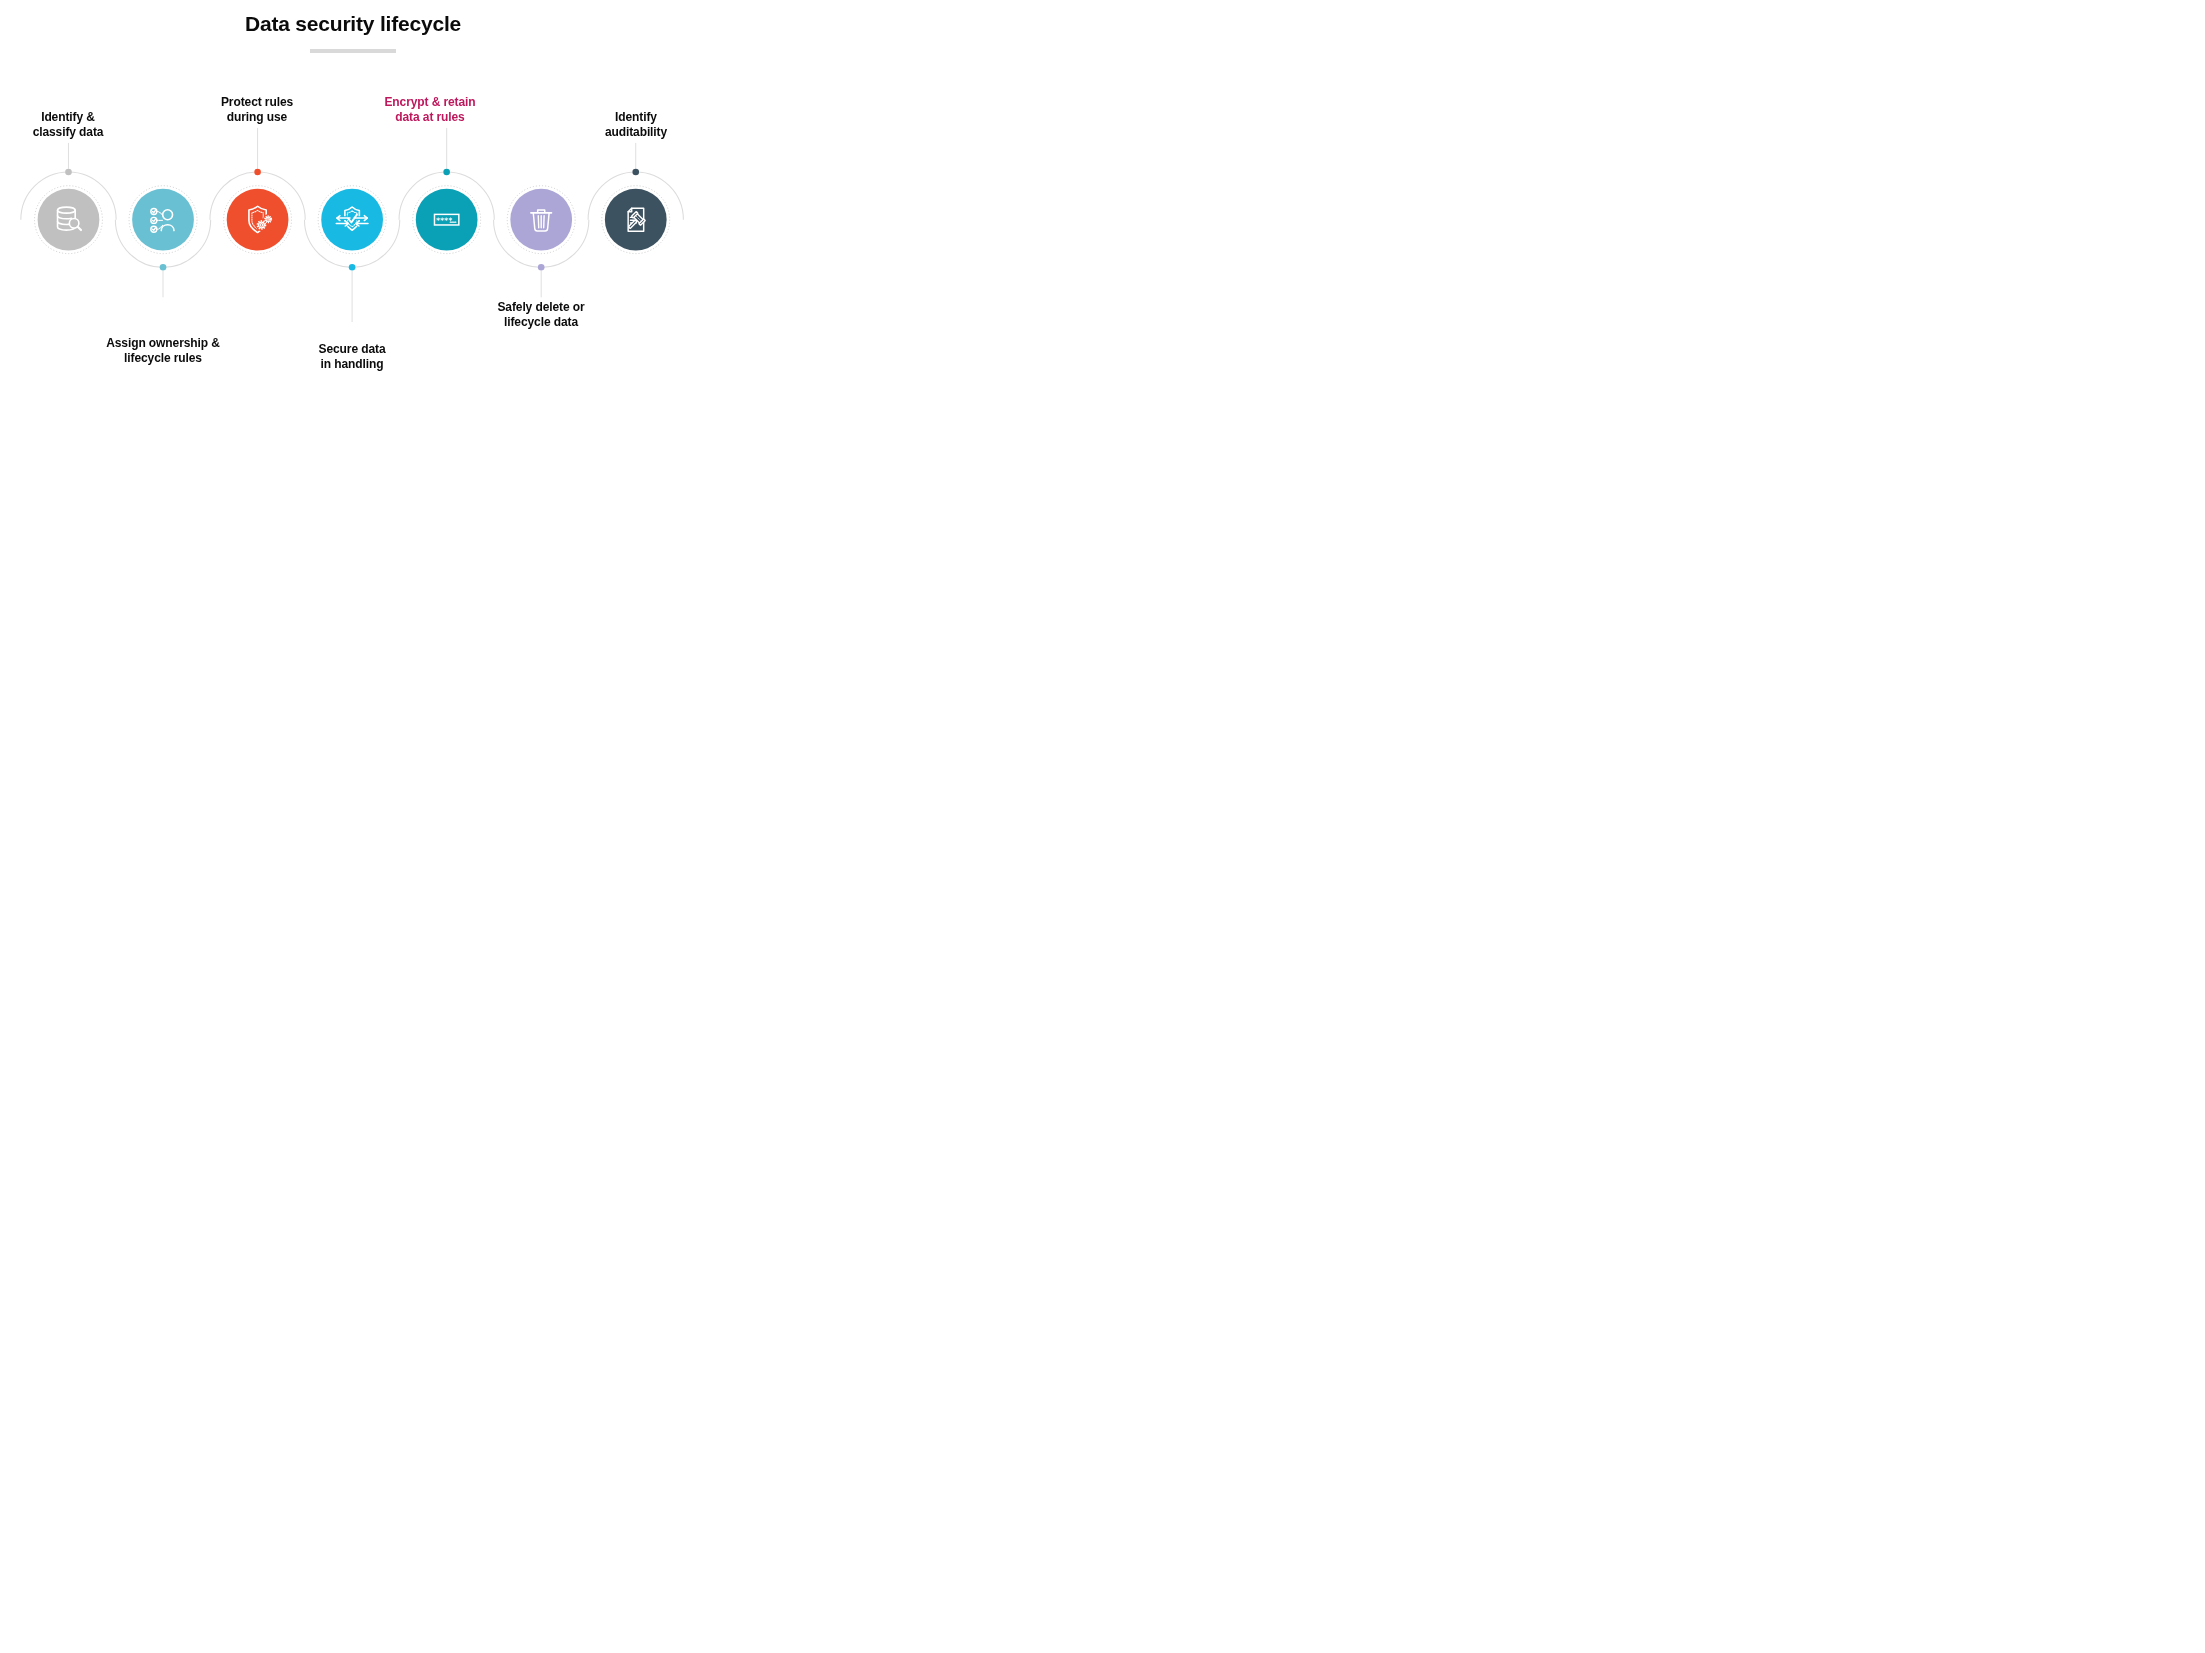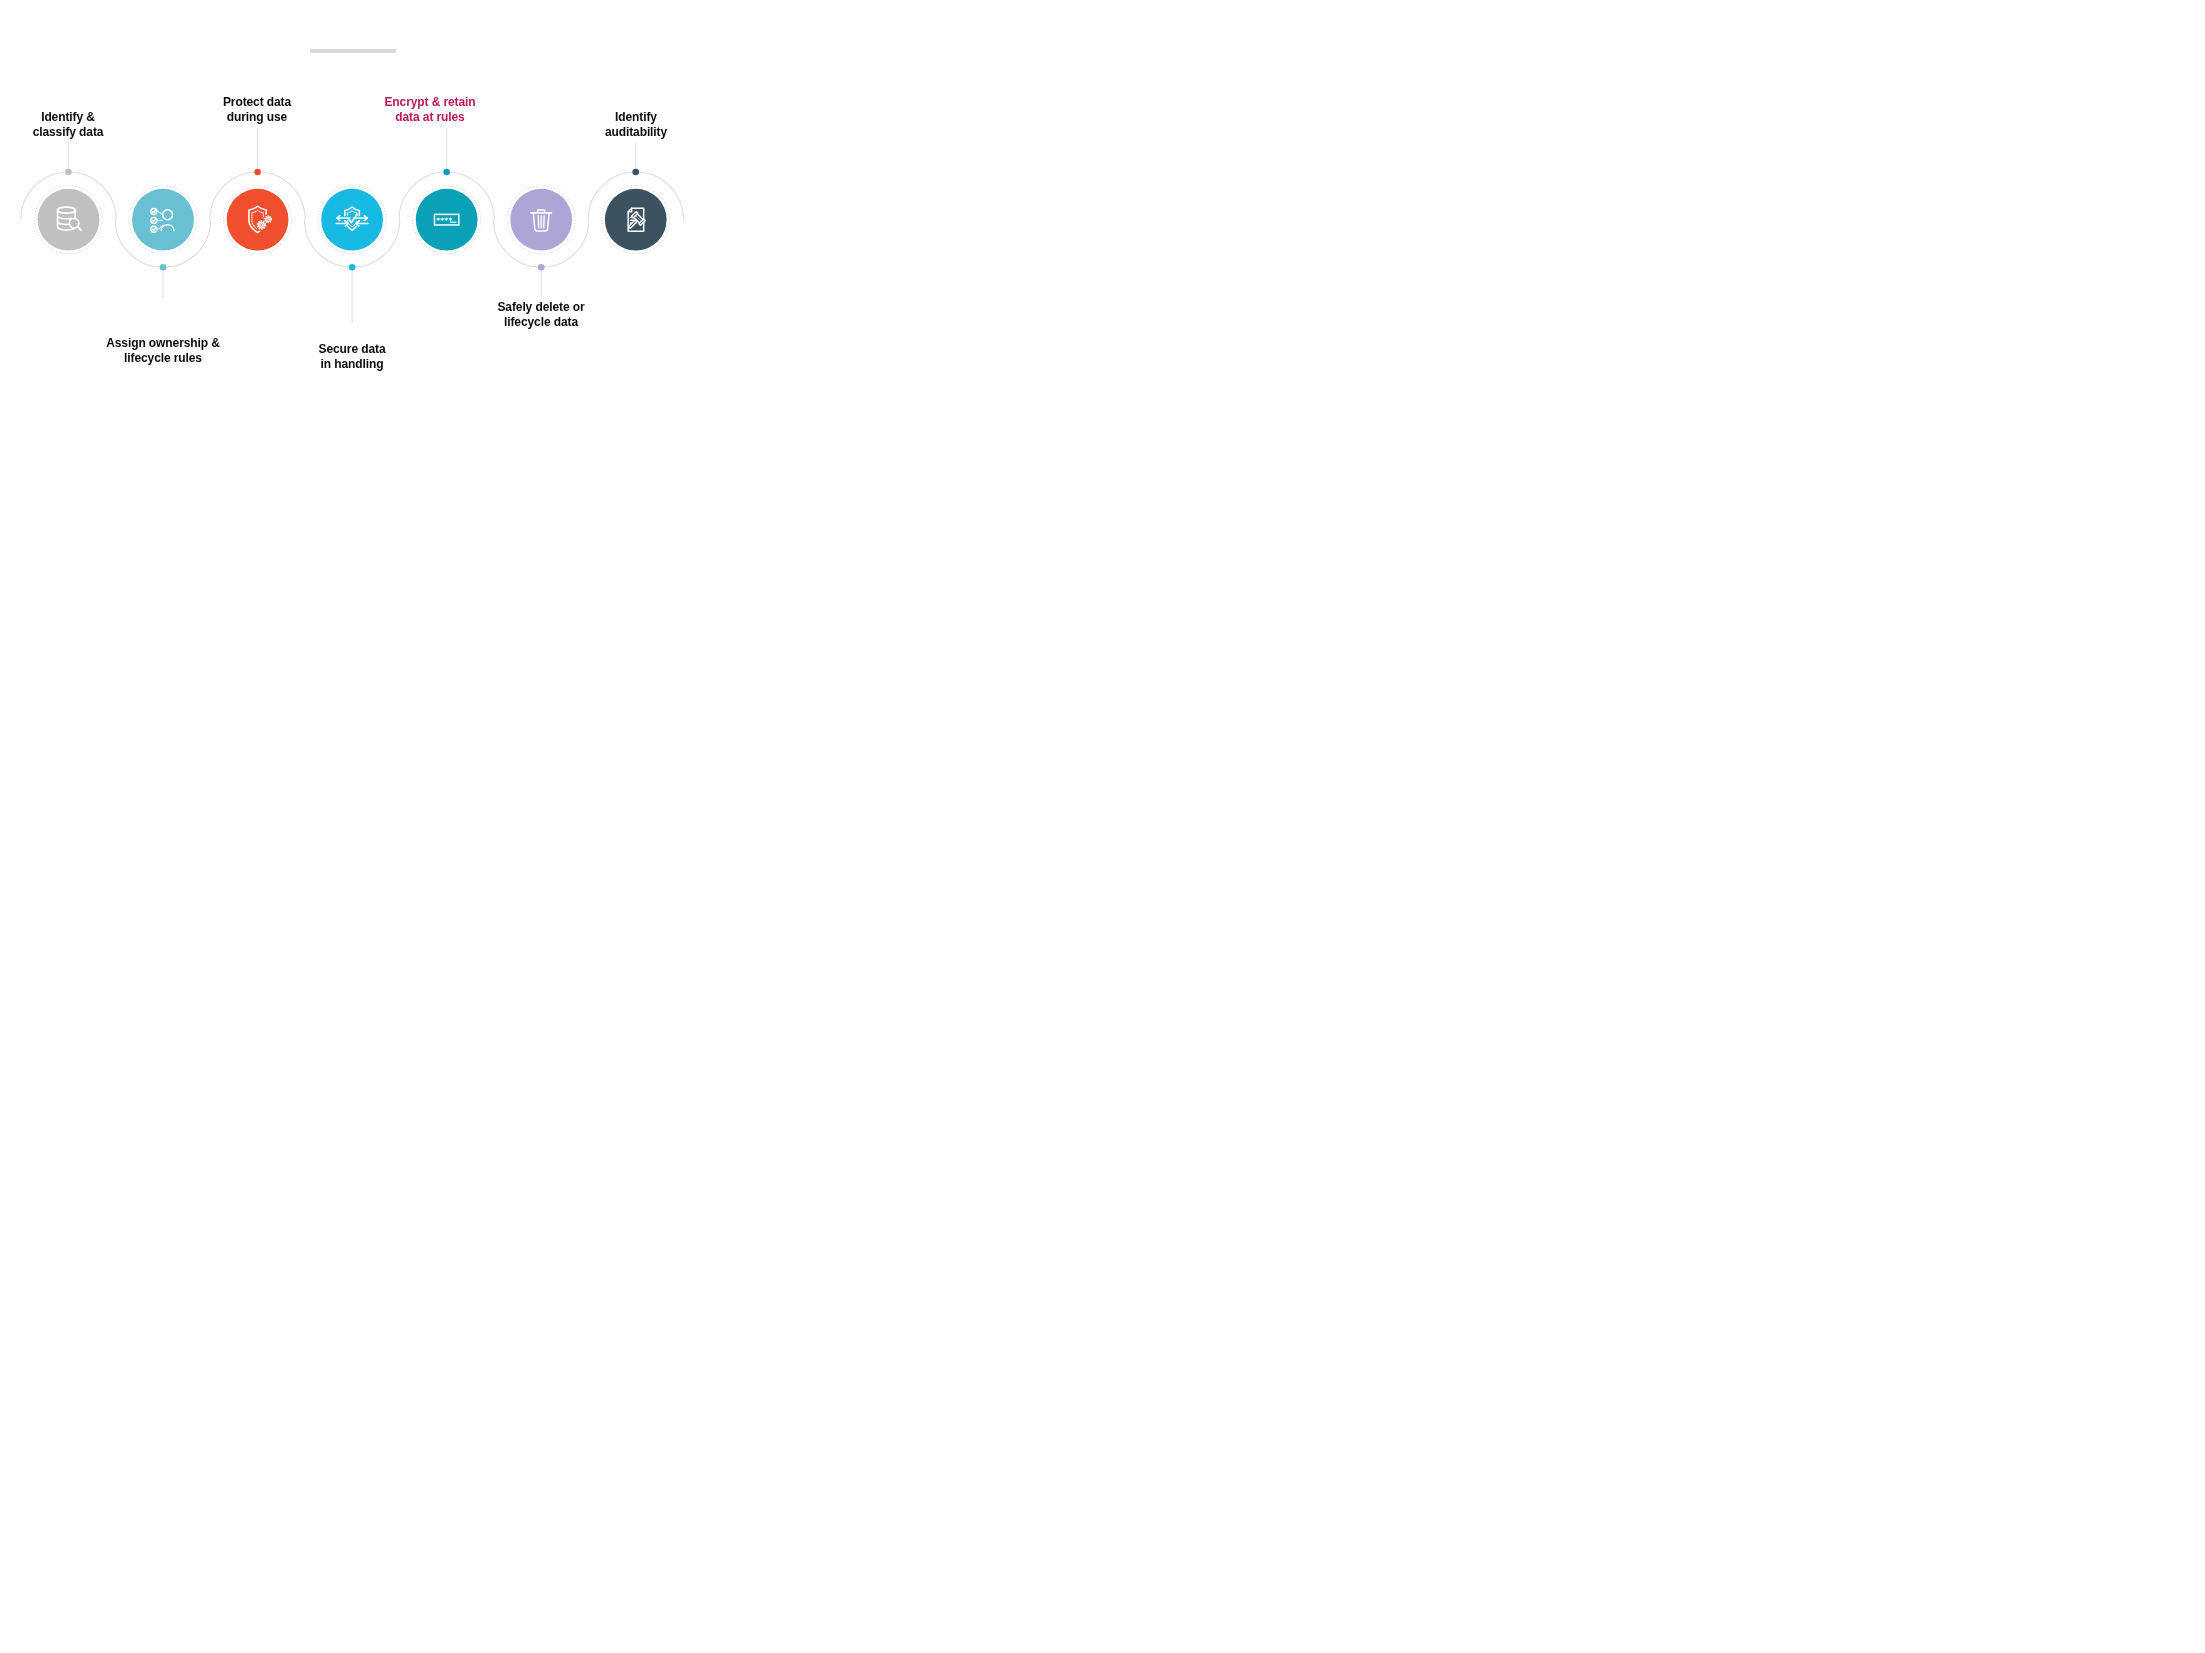--- a/index.html
+++ b/index.html
@@ -27,20 +27,21 @@
     letter-spacing:-0.1px;
   }
   .wave{fill:none;}
   .ring{fill:none;stroke-dasharray:2.6 4.4;}
 </style>
 </head>
 <body style="background: rgb(255, 255, 255);">
 
 <div id="stage">
 
+  <div class="page-title" style="color: rgb(11, 11, 11);">Data security lifecycle</div>
   <div class="title-underline" style="background: rgb(217, 217, 217);"></div>
 
   <svg id="diagram" width="706" height="397" viewBox="0 0 1600 900">
     <defs>
 
       <symbol id="database-search-icon" viewBox="0 0 100 100">
         <g stroke="#fff" stroke-width="4.5" fill="none" stroke-linecap="round" stroke-linejoin="round">
           <ellipse cx="44" cy="23" rx="25" ry="8.5"></ellipse>
           <path d="M19 23 V71 C19 75.7 30 79.5 44 79.5 C58 79.5 69 75.7 69 71 V23"></path>
           <path d="M19 39 C19 43.7 30 47.5 44 47.5 C49.5 47.5 54.6 46.9 58.7 45.9"></path>
@@ -209,21 +210,21 @@
   <div id="labels">
       <div class="step-label" style="left: 68px; top: 110px; color: rgb(11, 11, 11);">
         <div>Identify &amp;</div>
         <div>classify data</div>
       </div>
       <div class="step-label" style="left: 163px; top: 300px; color: rgb(11, 11, 11); margin-top: 36px;">
         <div>Assign ownership &amp;</div>
         <div>lifecycle rules</div>
       </div>
       <div class="step-label" style="left: 257px; top: 95px; color: rgb(11, 11, 11);">
-        <div>Protect data</div>
+        <div>Protect rules</div>
         <div>during use</div>
       </div>
       <div class="step-label" style="left: 352px; top: 342px; color: rgb(11, 11, 11);">
         <div>Secure data</div>
         <div>in handling</div>
       </div>
       <div class="step-label" style="left: 430px; top: 95px; color: #be185d;">
         <div>Encrypt &amp; retain</div>
         <div>data at rules</div>
       </div>

